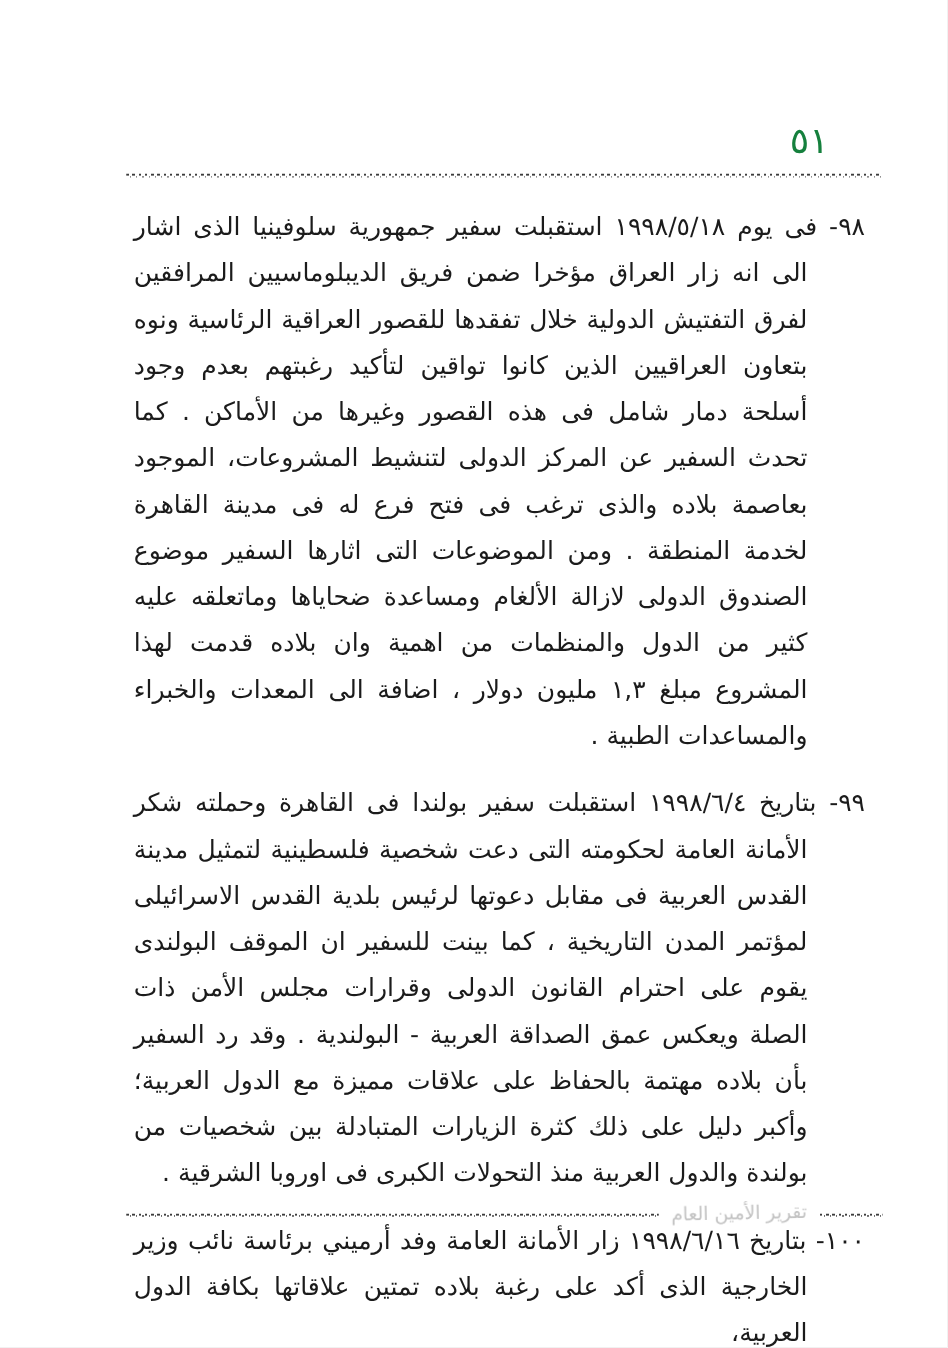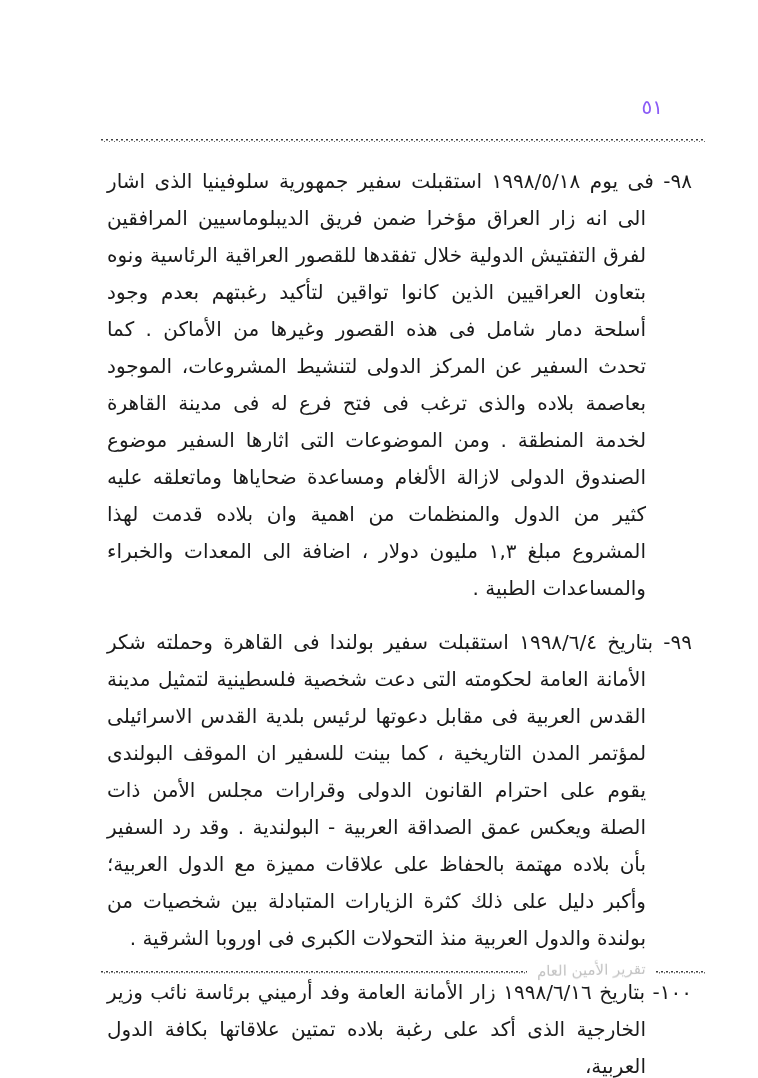--- a/index.html
+++ b/index.html
@@ -9,23 +9,23 @@
     margin:0 auto;
     background:#ffffff;
     overflow:hidden;
     font-family:"DejaVu Sans", sans-serif;
     color:#1b1b1b;
   }
   
   .page-number{
     position:absolute;
     top:95px;right:95px;
-    font-size:20px;
+    font-size:29px;
     letter-spacing:3px;
-    color:#8b5cf6;
+    color:#15803d;
     direction:rtl;
   }
   .dotted-rule{
     height:3px;
     background-image:repeating-linear-gradient(to right,#3d3d3d 0 2px,transparent 2px 5px),
                      repeating-linear-gradient(to right,transparent 0 1px,#6a6a6a 1px 2px,transparent 2px 5px);
     background-size:100% 1.5px,100% 1.5px;
     background-position:0 0,2px 100%;
     background-repeat:no-repeat;
   }

